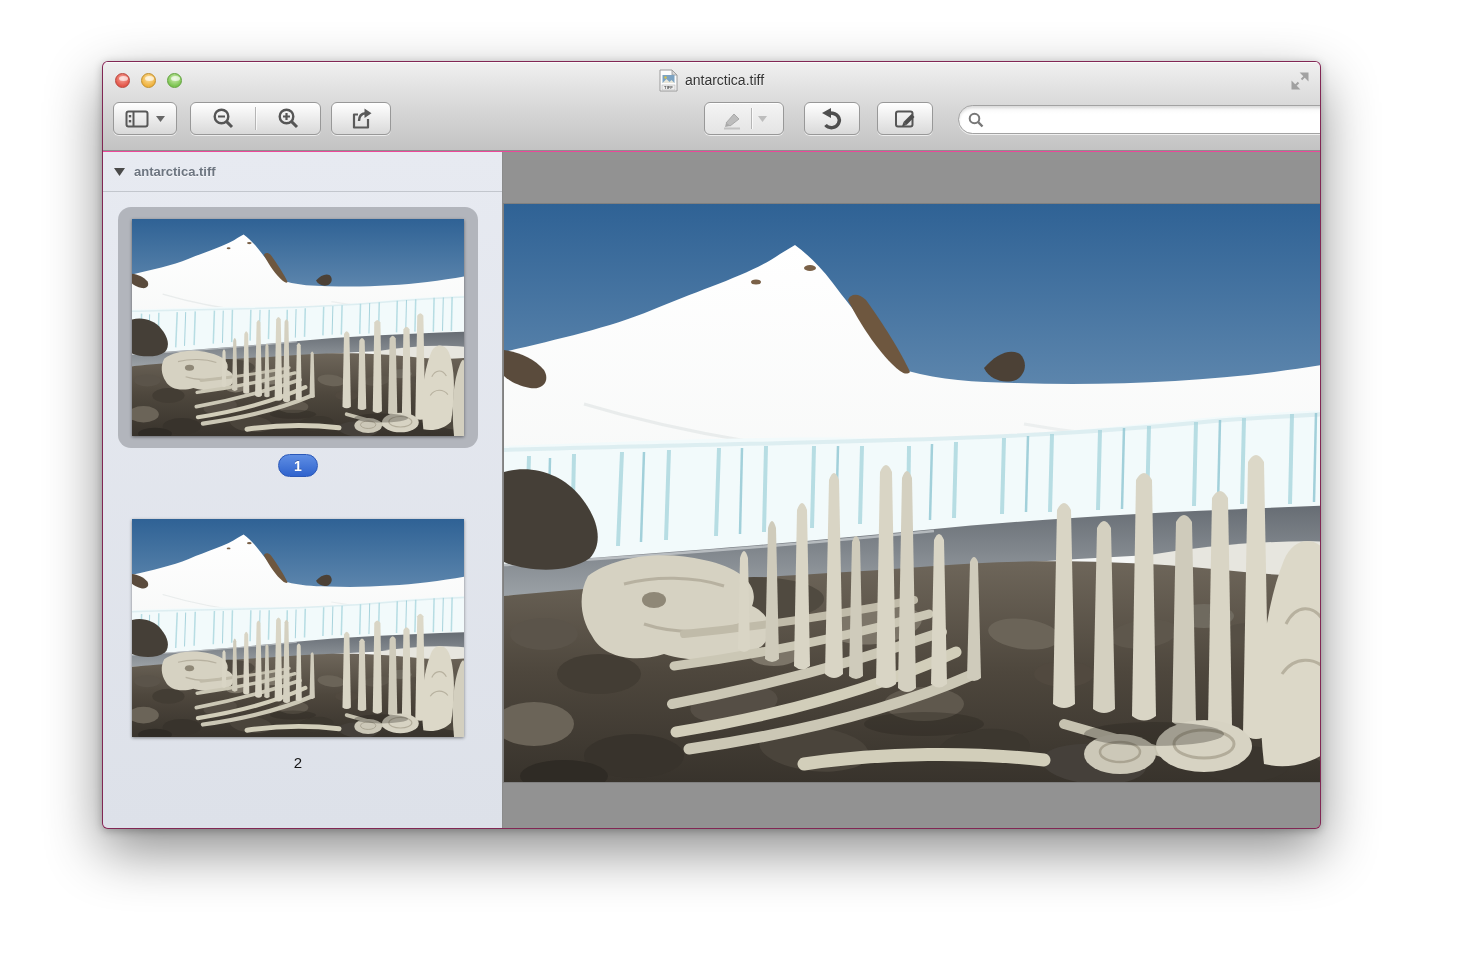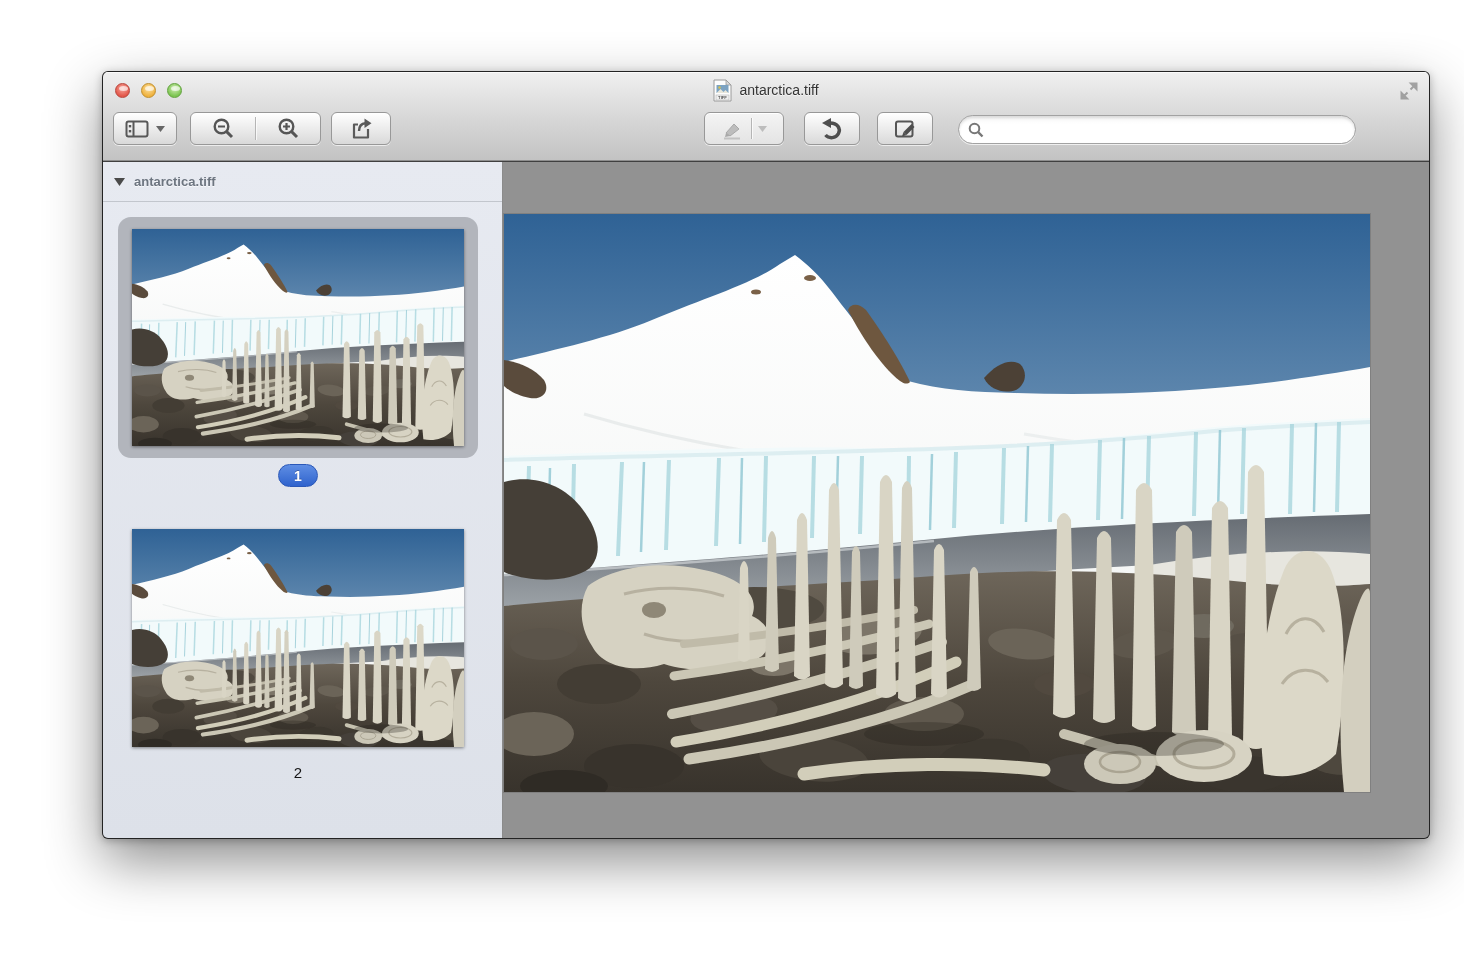--- a/index.html
+++ b/index.html
@@ -1,23 +1,23 @@
 <!DOCTYPE html>
 <html><head>
 <meta charset="utf-8">
 <style>
   * { margin:0; padding:0; box-sizing:border-box; }
   html,body { width:1464px; height:963px; background:#ffffff; font-family:"Liberation Sans","DejaVu Sans",sans-serif; overflow:hidden; }
 
   
   .window {
-    position:absolute; left:102px; top:71px; width:1328px; height:768px;
+    position:absolute; left:102px; top:61px; width:1219px; height:768px;
     border-radius:6px; border:1px solid rgba(0,0,0,.45);
     box-shadow:0 22px 55px rgba(0,0,0,.45), 0 2px 8px rgba(0,0,0,.25);
-    overflow:hidden; background:#404040;
+    overflow:hidden; background:#ec4899;
   }
   .chrome {
     position:absolute; left:0; top:0; right:0; height:89px;
     background:linear-gradient(#f0f0f0, #d6d6d6 55%, #c3c3c3);
     border-bottom:1px solid #8e8e8e;
     box-shadow:inset 0 1px 0 rgba(255,255,255,.75);
   }
   
   .lights { position:absolute; left:12px; top:11px; display:flex; gap:11px; }
   .light { width:15px; height:15px; border-radius:50%; position:relative; }

